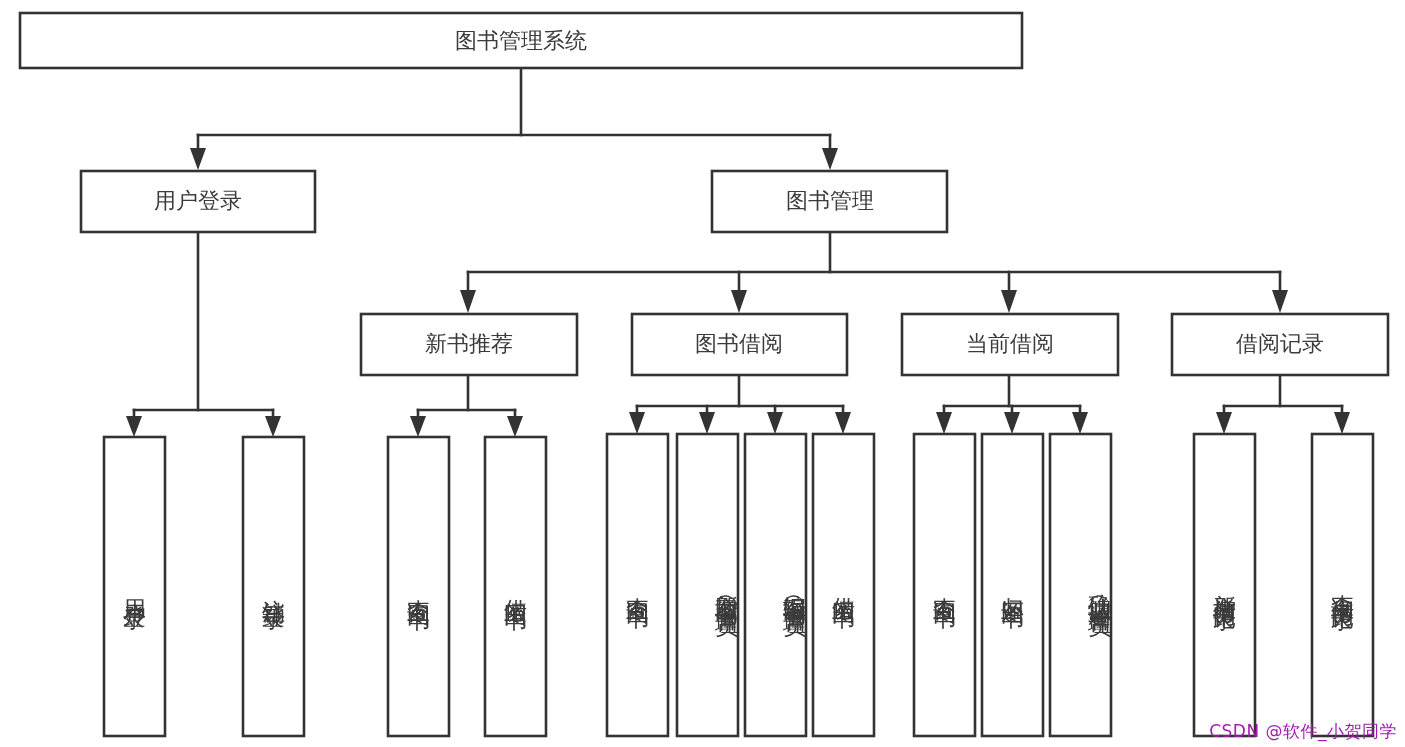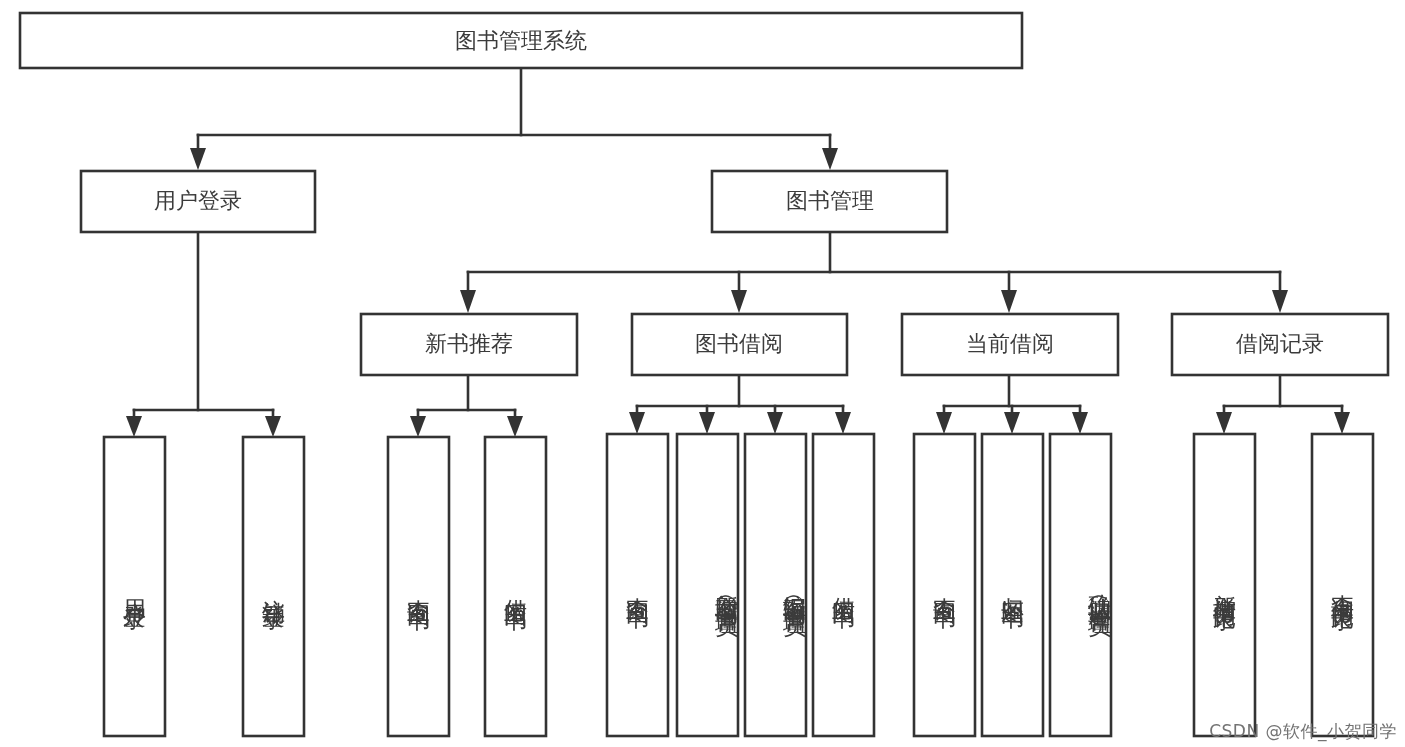--- a/index.html
+++ b/index.html
@@ -61,21 +61,21 @@
     white-space: nowrap;
     text-align: center;
     pointer-events: none;
   }
   .watermark {
     position: absolute;
     right: 8px;
     bottom: 4px;
     font-family: "DejaVu Sans", "Liberation Sans", sans-serif;
     font-size: 17px;
-    color: #737373;
+    color: #a21caf;
     letter-spacing: 0.5px;
     white-space: nowrap;
   }
 </style>
 </head>
 <body>
 
 <div id="diagram-root">
 
   <svg id="tree-svg" viewBox="0 0 1405 747">

